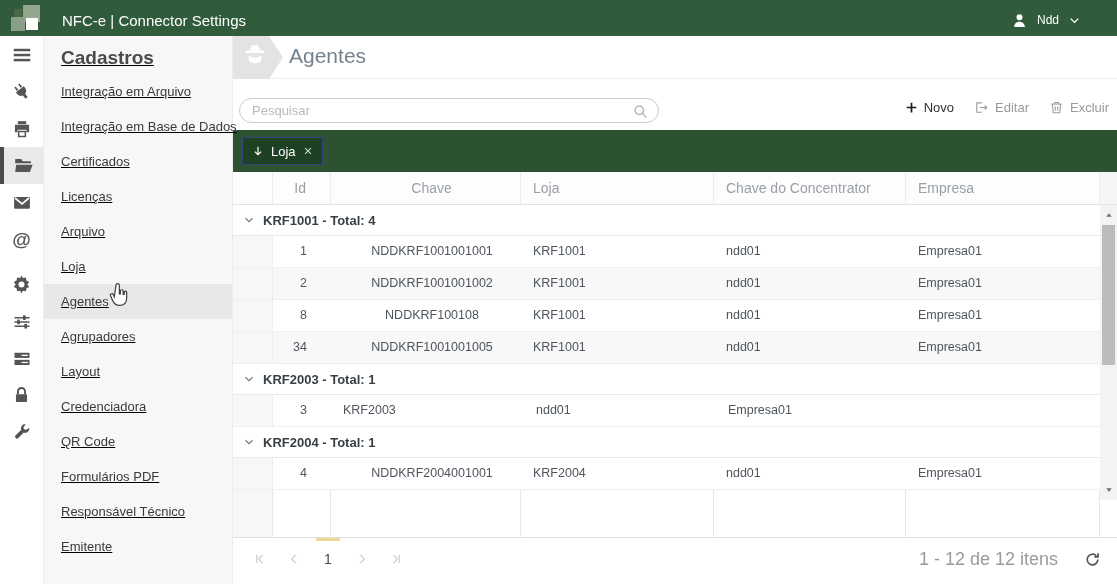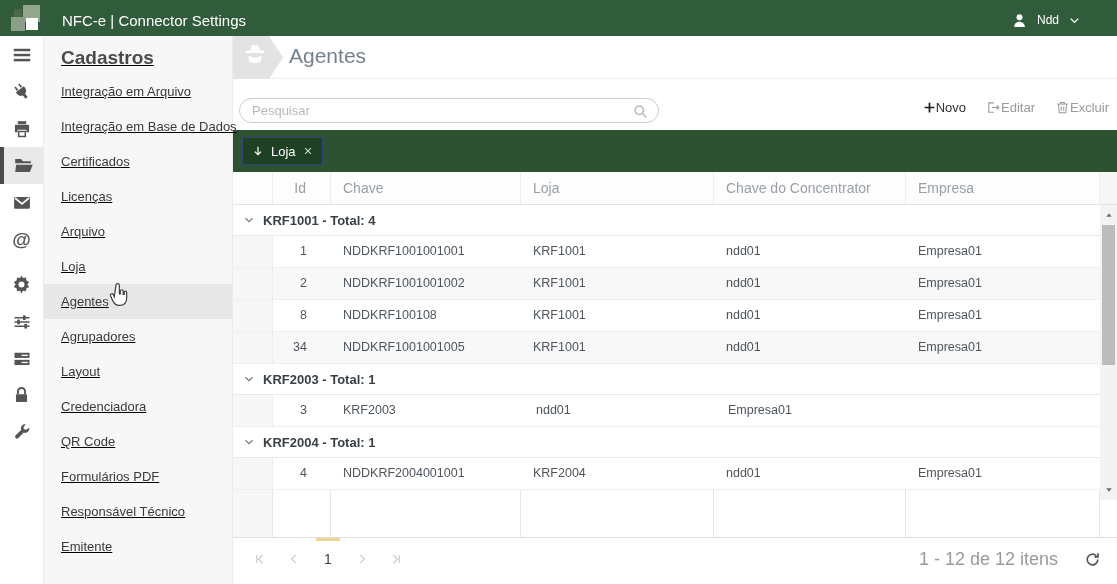--- a/index.html
+++ b/index.html
@@ -40,21 +40,21 @@
     clip-path:polygon(0 0, 72% 0, 100% 50%, 72% 100%, 0 100%); display:flex; align-items:center; justify-content:flex-start; padding-left:7px; }
   .page-title { position:absolute; left:56px; top:8px; font-size:21px; color:#75828e; }
 
   .search-box { position:absolute; top:62px; left:6px; width:420px; height:25px; border:1px solid #ccc; border-radius:13px; background:#fff; }
   .search-box input { position:absolute; left:0; top:0; width:100%; height:100%; border:none; outline:none; background:transparent;
     border-radius:13px; padding:0 32px 0 12px; font-size:13px; color:#777; font-family:"Liberation Sans",sans-serif; }
   .search-box input::placeholder { color:#b9b9b9; }
   .search-box .icn { position:absolute; right:9px; top:4px; color:#b9b9b9; }
 
   .toolbar-actions { position:absolute; top:64px; right:8px; display:flex; align-items:center; gap:20px; }
-  .tbtn { display:flex; align-items:center; gap:0; font-size:13px; color:#9a9a9a; cursor:pointer; }
+  .tbtn { display:flex; align-items:center; gap:6px; font-size:13px; color:#9a9a9a; cursor:pointer; }
   .tbtn .icn { display:flex; color:#9a9a9a; }
   .tbtn.primary { color:#2f2f2f; }
   .tbtn.primary .icn { color:#1d1d1d; }
 
   
   .group-bar { position:absolute; top:94px; left:0; width:100%; height:42px; background:#2d5232; }
   .chip { display:inline-flex; align-items:center; gap:7px; margin:7px 0 0 9px; height:28px; padding:0 9px;
     background:#1e4124; border:1px solid #33437c; color:#fff; font-size:13px; cursor:pointer; }
   .chip .icn { display:flex; color:#fff; }
   .chip .chip-close { display:flex; color:#cfd6cf; cursor:pointer; }
@@ -62,21 +62,21 @@
   
   .grid { position:absolute; top:136px; left:0; width:100%; height:365px; background:#fff; }
   .grid-header { display:flex; height:33px; border-bottom:1px solid #e3e3e3; background:#fdfdfd; }
   .hcell { font-size:14px; color:#9aa0a6; line-height:32px; padding-left:12px; border-right:1px solid #ececec; overflow:hidden; white-space:nowrap; cursor:pointer; }
   .hcell.col-id { text-align:right; padding-right:24px; padding-left:0; }
   .hcell.col-exp { border-right:1px solid #ececec; }
   .hcell.col-scroll { border-right:none; background:#f6f6f6; }
 
   .col-exp { width:40px; }
   .col-id { width:58px; }
-  .col-chave { width:190px; }
+  .col-chave { width:190px;text-align:center; }
   .col-loja { width:193px; }
   .col-conc { width:192px; }
   .col-emp { flex:1; }
 
   .grid-body { position:absolute; top:33px; left:0; right:17px; bottom:0; overflow:hidden; }
   .group-row { display:flex; align-items:center; height:31px; border-bottom:1px solid #e9e9e9; background:#fff; padding-left:10px; cursor:pointer; }
   .group-chev { display:flex; color:#777; }
   .group-label { margin-left:8px; font-size:13px; font-weight:700; color:#383f45; }
   .data-row { display:flex; height:32px; border-bottom:1px solid #efefef; background:#fff; cursor:pointer; }
   .data-row.alt { background:#f8f8f8; }

